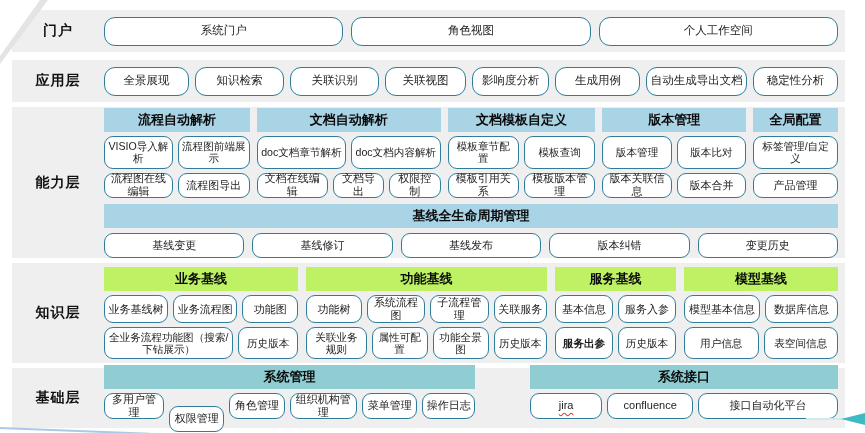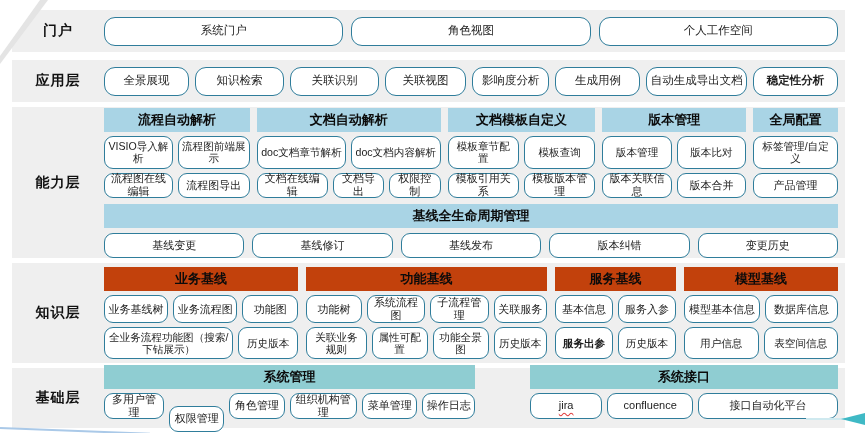--- a/index.html
+++ b/index.html
@@ -14,21 +14,21 @@
   .btn { background:#ffffff; border:1.6px solid #2f7d9b; border-radius:9px;
          display:flex; align-items:center; justify-content:center; text-align:center;
          font-size:11px; line-height:1.15; color:#1c1c1c; padding:1px 3px; }
   .btn.big { border-radius:11px; height:29px; font-size:11.5px; }
 
   .row { display:flex; gap:7px; }
 
   .hdr { display:flex; align-items:center; justify-content:center;
          font-weight:bold; font-size:13px; color:#0b0b0b; }
   .hdr.cap { background:#a9d4e5; height:24px; }
-  .hdr.kn  { background:#c2410c; height:24px; }
+  .hdr.kn  { background:#bef264; height:24px; }
   .hdr.fd  { background:#8fcdd2; height:24px; }
 
   .grp { display:flex; flex-direction:column; gap:4px; }
   .grp .row { gap:5px; }
 
   .cap-row1 .btn { height:33px; font-size:10.6px; }
   .cap-row2 .btn { height:25px; }
   .baseline-bar { background:#a9d4e5; height:23px; margin-top:1px; }
   .baseline-row .btn { height:25px; flex:1; }
 
@@ -71,21 +71,21 @@
     <div class="band-label">应用层</div>
     <div class="band-content">
       <div class="row" style="gap:6px;">
         <div class="btn big" style="flex:1;">全景展现</div>
         <div class="btn big" style="flex:1.05;">知识检索</div>
         <div class="btn big" style="flex:1.05;">关联识别</div>
         <div class="btn big" style="flex:0.95;">关联视图</div>
         <div class="btn big" style="flex:0.9;">影响度分析</div>
         <div class="btn big" style="flex:1.0;">生成用例</div>
         <div class="btn big" style="flex:1.2;">自动生成导出文档</div>
-        <div class="btn big" style="flex:1.0;font-weight:bold;">稳定性分析</div>
+        <div class="btn big" style="flex:1.0;">稳定性分析</div>
       </div>
     </div>
   </div>
 
   <div class="band" style="top:107px; height:151px;">
     <div class="band-label">能力层</div>
     <div class="band-content" style="gap:5px;">
       <div class="row" style="">
 
         <div class="grp" style="flex:146;">

